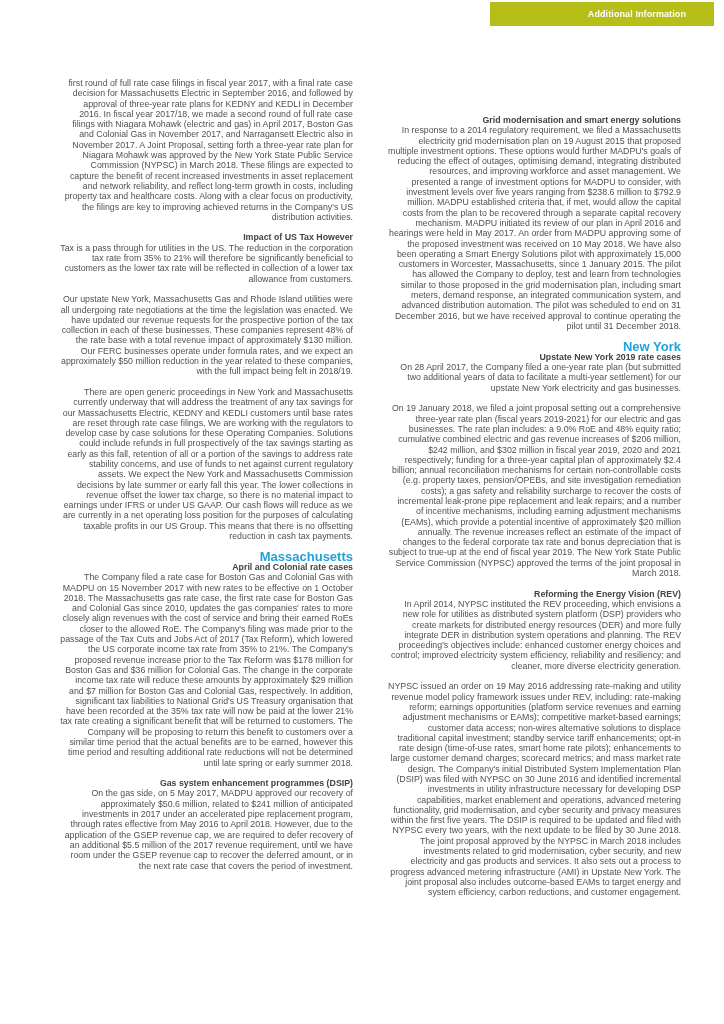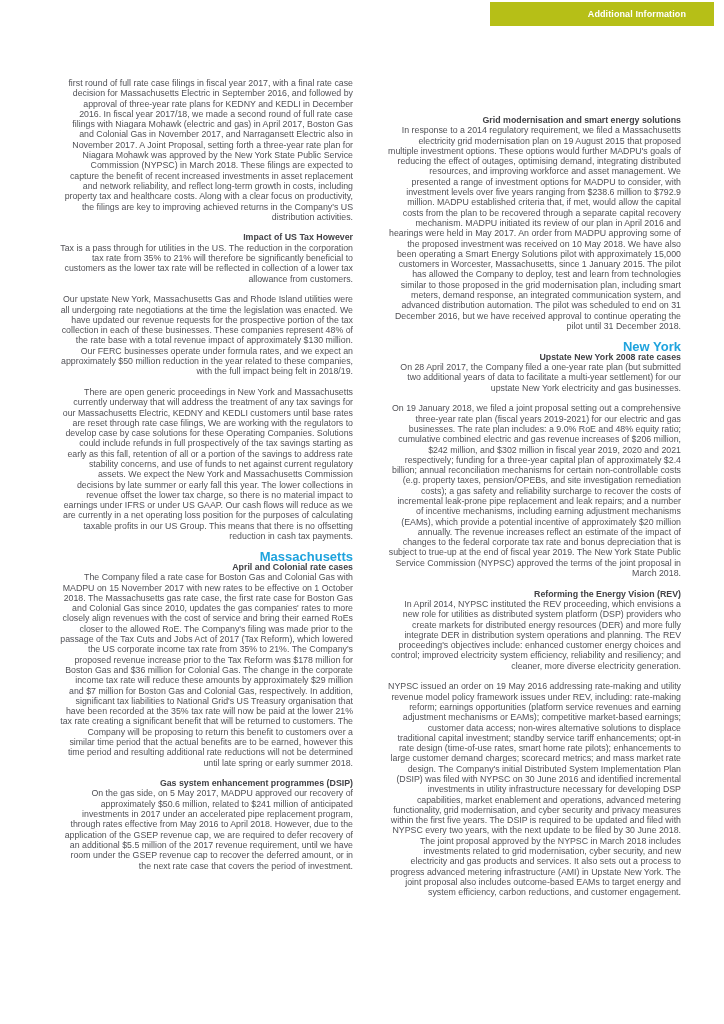--- a/index.html
+++ b/index.html
@@ -71,21 +71,21 @@
     <h3 class="h-bold">April and Colonial rate cases</h3>
     <p class="para">The Company filed a rate case for Boston Gas and Colonial Gas with MADPU on 15 November 2017 with new rates to be effective on 1 October 2018. The Massachusetts gas rate case, the first rate case for Boston Gas and Colonial Gas since 2010, updates the gas companies' rates to more closely align revenues with the cost of service and bring their earned RoEs closer to the allowed RoE. The Company's filing was made prior to the passage of the Tax Cuts and Jobs Act of 2017 (Tax Reform), which lowered the US corporate income tax rate from 35% to 21%. The Company's proposed revenue increase prior to the Tax Reform was $178 million for Boston Gas and $36 million for Colonial Gas. The change in the corporate income tax rate will reduce these amounts by approximately $29 million and $7 million for Boston Gas and Colonial Gas, respectively. In addition, significant tax liabilities to National Grid's US Treasury organisation that have been recorded at the 35% tax rate will now be paid at the lower 21% tax rate creating a significant benefit that will be returned to customers. The Company will be proposing to return this benefit to customers over a similar time period that the actual benefits are to be earned, however this time period and resulting additional rate reductions will not be determined until late spring or early summer 2018.</p>
     <h3 class="h-bold">Gas system enhancement programmes (DSIP)</h3>
     <p class="para">On the gas side, on 5 May 2017, MADPU approved our recovery of approximately $50.6 million, related to $241 million of anticipated investments in 2017 under an accelerated pipe replacement program, through rates effective from May 2016 to April 2018. However, due to the application of the GSEP revenue cap, we are required to defer recovery of an additional $5.5 million of the 2017 revenue requirement, until we have room under the GSEP revenue cap to recover the deferred amount, or in the next rate case that covers the period of investment.</p>
   </div>
 
   <div class="col col-right">
     <h3 class="h-bold">Grid modernisation and smart energy solutions</h3>
     <p class="para">In response to a 2014 regulatory requirement, we filed a Massachusetts electricity grid modernisation plan on 19 August 2015 that proposed multiple investment options. These options would further MADPU's goals of reducing the effect of outages, optimising demand, integrating distributed resources, and improving workforce and asset management. We presented a range of investment options for MADPU to consider, with investment levels over five years ranging from $238.6 million to $792.9 million. MADPU established criteria that, if met, would allow the capital costs from the plan to be recovered through a separate capital recovery mechanism. MADPU initiated its review of our plan in April 2016 and hearings were held in May 2017. An order from MADPU approving some of the proposed investment was received on 10 May 2018. We have also been operating a Smart Energy Solutions pilot with approximately 15,000 customers in Worcester, Massachusetts, since 1 January 2015. The pilot has allowed the Company to deploy, test and learn from technologies similar to those proposed in the grid modernisation plan, including smart meters, demand response, an integrated communication system, and advanced distribution automation. The pilot was scheduled to end on 31 December 2016, but we have received approval to continue operating the pilot until 31 December 2018.</p>
     <h3 class="h-state">New York</h3>
-    <h3 class="h-bold">Upstate New York 2008 rate cases</h3>
+    <h3 class="h-bold">Upstate New York 2019 rate cases</h3>
     <p class="para">On 28 April 2017, the Company filed a one-year rate plan (but submitted two additional years of data to facilitate a multi-year settlement) for our upstate New York electricity and gas businesses.</p>
     <p class="para">On 19 January 2018, we filed a joint proposal setting out a comprehensive three-year rate plan (fiscal years 2019-2021) for our electric and gas businesses. The rate plan includes: a 9.0% RoE and 48% equity ratio; cumulative combined electric and gas revenue increases of $206 million, $242 million, and $302 million in fiscal year 2019, 2020 and 2021 respectively; funding for a three-year capital plan of approximately $2.4 billion; annual reconciliation mechanisms for certain non-controllable costs (e.g. property taxes, pension/OPEBs, and site investigation remediation costs); a gas safety and reliability surcharge to recover the costs of incremental leak-prone pipe replacement and leak repairs; and a number of incentive mechanisms, including earning adjustment mechanisms (EAMs), which provide a potential incentive of approximately $20 million annually. The revenue increases reflect an estimate of the impact of changes to the federal corporate tax rate and bonus depreciation that is subject to true-up at the end of fiscal year 2019. The New York State Public Service Commission (NYPSC) approved the terms of the joint proposal in March 2018.</p>
     <h3 class="h-bold">Reforming the Energy Vision (REV)</h3>
     <p class="para">In April 2014, NYPSC instituted the REV proceeding, which envisions a new role for utilities as distributed system platform (DSP) providers who create markets for distributed energy resources (DER) and more fully integrate DER in distribution system operations and planning. The REV proceeding's objectives include: enhanced customer energy choices and control; improved electricity system efficiency, reliability and resiliency; and cleaner, more diverse electricity generation.</p>
     <p class="para">NYPSC issued an order on 19 May 2016 addressing rate-making and utility revenue model policy framework issues under REV, including: rate-making reform; earnings opportunities (platform service revenues and earning adjustment mechanisms or EAMs); competitive market-based earnings; customer data access; non-wires alternative solutions to displace traditional capital investment; standby service tariff enhancements; opt-in rate design (time-of-use rates, smart home rate pilots); enhancements to large customer demand charges; scorecard metrics; and mass market rate design. The Company's initial Distributed System Implementation Plan (DSIP) was filed with NYPSC on 30 June 2016 and identified incremental investments in utility infrastructure necessary for developing DSP capabilities, market enablement and operations, advanced metering functionality, grid modernisation, and cyber security and privacy measures within the first five years. The DSIP is required to be updated and filed with NYPSC every two years, with the next update to be filed by 30 June 2018. The joint proposal approved by the NYPSC in March 2018 includes investments related to grid modernisation, cyber security, and new electricity and gas products and services. It also sets out a process to progress advanced metering infrastructure (AMI) in Upstate New York. The joint proposal also includes outcome-based EAMs to target energy and system efficiency, carbon reductions, and customer engagement.</p>
   </div>
 
   <div class="footer">
     <span class="crumbs"><span class="crumb-bold">Additional Information</span><span class="crumb-sep">|</span><span>The business in detail</span></span>
     <span class="report-name">National Grid Annual Report and Accounts 2017/18</span>

